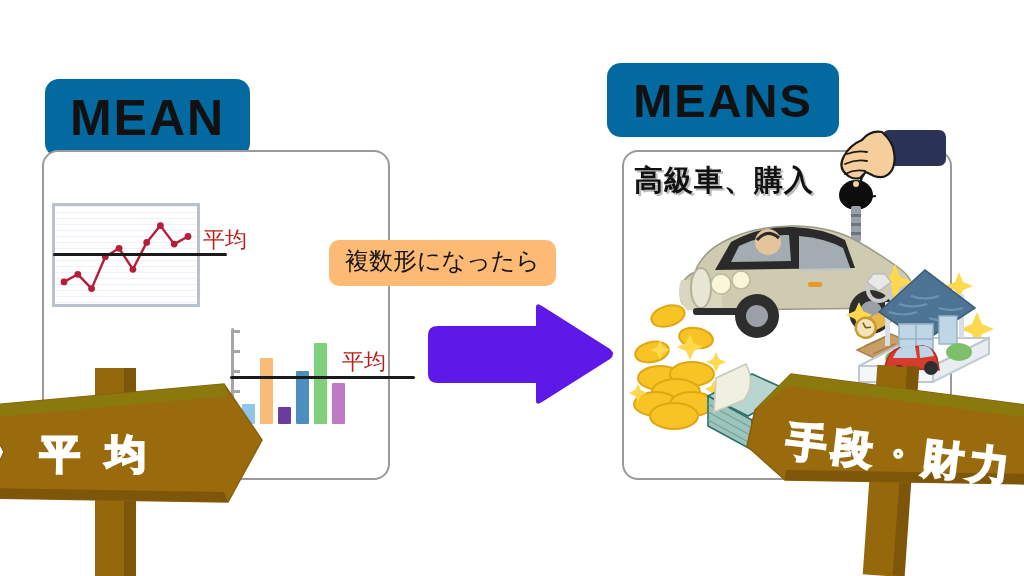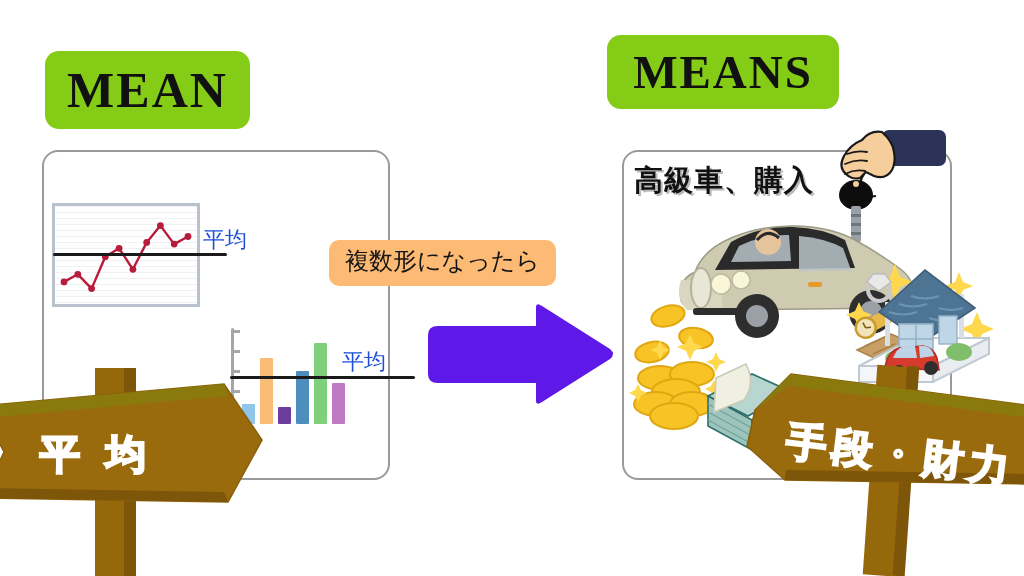--- a/index.html
+++ b/index.html
@@ -5,24 +5,25 @@
   html,body{margin:0;padding:0;}
   body{
     width:1024px;height:576px;position:relative;overflow:hidden;
     background:#ffffff;
     font-family:"DejaVu Sans","Liberation Sans",sans-serif;
   }
   .stage{position:absolute;inset:0;}
 
   
   .badge{
-    position:absolute;background:#84cc16;border-radius:14px;
+    position:absolute;background:#0369a1;border-radius:14px;
     display:flex;align-items:center;justify-content:center;
     color:#111111;font-weight:bold;letter-spacing:2px;
-    font-family:Liberation Serif, serif;
+    font-family:Liberation Sans, sans-serif;
+    margin-top:28px;
   }
   #badge-mean{left:45px;top:51px;width:205px;height:78px;font-size:50px;}
   #badge-means{left:607px;top:35px;width:232px;height:74px;font-size:47px;}
 
   
   .card{
     position:absolute;border:2.5px solid #9a9a9a;border-radius:16px;
     background:#ffffff;box-sizing:border-box;
   }
   #card-left{left:42px;top:150px;width:348px;height:330px;}
@@ -33,21 +34,21 @@
   #line-chart-wrap .plot{
     position:absolute;inset:0;background:#fdfdfe;border:3px solid #b9c2cc;
     box-sizing:border-box;
   }
   #line-chart-wrap .ruled{
     position:absolute;inset:3px;
     background:repeating-linear-gradient(to bottom,#eef1f6 0px,#eef1f6 1px,#ffffff 1px,#ffffff 6px);
   }
   #line-chart-wrap svg{position:absolute;inset:0;overflow:visible;}
   .lbl-mean-jp{
-    position:absolute;color:#1d4ed8;font-size:22px;white-space:nowrap;
+    position:absolute;color:#b91c1c;font-size:22px;white-space:nowrap;
     font-family:"DejaVu Sans","Liberation Sans",sans-serif;
   }
   #label-avg-line{left:203px;top:225px;}
   #label-avg-bar{left:342px;top:347px;}
 
   .avg-rule{position:absolute;background:#1a1a1a;height:3px;border-radius:2px;}
   #avg-rule-line{left:53px;top:253px;width:174px;}
   #avg-rule-bar{left:230px;top:376px;width:185px;height:2.5px;}
 
   

